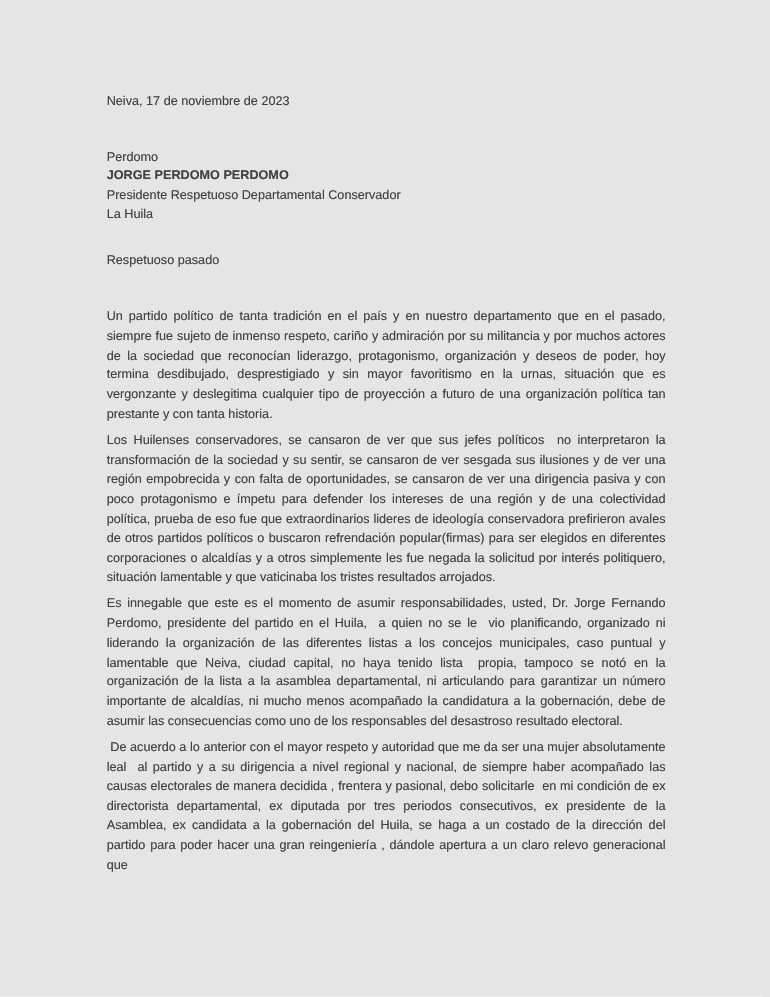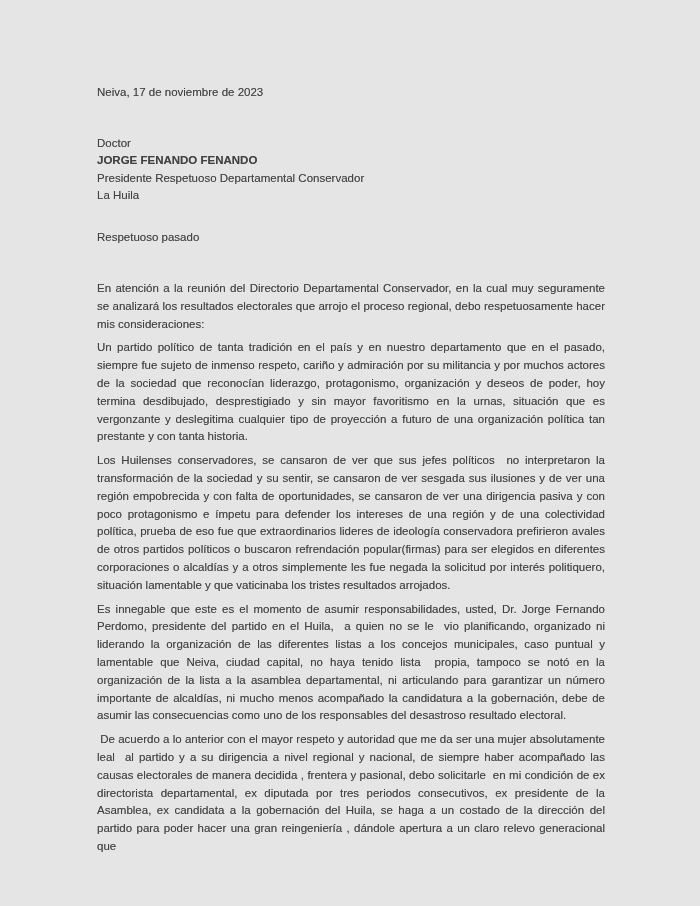--- a/index.html
+++ b/index.html
@@ -53,30 +53,29 @@
 </style>
 </head>
 <body>
 
 <div class="page">
   <div class="content">
 
     <div class="date-line">Neiva, 17 de noviembre de 2023</div>
 
     <div class="recipient">
-      <div>Doctor</div>
-      <div class="recipient-name">JORGE FENANDO FENANDO</div>
+      <div>Perdomo</div>
+      <div class="recipient-name">JORGE PERDOMO PERDOMO</div>
       <div>Presidente Respetuoso Departamental Conservador</div>
       <div>La Huila</div>
     </div>
 
     <div class="greeting">Respetuoso pasado</div>
 
     <div class="letter-body">
-      <p class="para">En atención a la reunión del Directorio Departamental Conservador, en la cual muy seguramente se analizará los resultados electorales que arrojo el proceso regional, debo respetuosamente hacer mis consideraciones:</p>
       <p class="para">Un partido político de tanta tradición en el país y en nuestro departamento que en el pasado, siempre fue sujeto de inmenso respeto, cariño y admiración por su militancia y por muchos actores de la sociedad que reconocían liderazgo, protagonismo, organización y deseos de poder, hoy termina desdibujado, desprestigiado y sin mayor favoritismo en la urnas, situación que es vergonzante y deslegitima cualquier tipo de proyección a futuro de una organización política tan prestante y con tanta historia.</p>
       <p class="para">Los Huilenses conservadores, se cansaron de ver que sus jefes políticos  no interpretaron la transformación de la sociedad y su sentir, se cansaron de ver sesgada sus ilusiones y de ver una región empobrecida y con falta de oportunidades, se cansaron de ver una dirigencia pasiva y con poco protagonismo e ímpetu para defender los intereses de una región y de una colectividad política, prueba de eso fue que extraordinarios lideres de ideología conservadora prefirieron avales de otros partidos políticos o buscaron refrendación popular(firmas) para ser elegidos en diferentes corporaciones o alcaldías y a otros simplemente les fue negada la solicitud por interés politiquero, situación lamentable y que vaticinaba los tristes resultados arrojados.</p>
       <p class="para">Es innegable que este es el momento de asumir responsabilidades, usted, Dr. Jorge Fernando Perdomo, presidente del partido en el Huila,  a quien no se le  vio planificando, organizado ni liderando la organización de las diferentes listas a los concejos municipales, caso puntual y lamentable que Neiva, ciudad capital, no haya tenido lista  propia, tampoco se notó en la organización de la lista a la asamblea departamental, ni articulando para garantizar un número importante de alcaldías, ni mucho menos acompañado la candidatura a la gobernación, debe de asumir las consecuencias como uno de los responsables del desastroso resultado electoral.</p>
       <p class="para"> De acuerdo a lo anterior con el mayor respeto y autoridad que me da ser una mujer absolutamente leal  al partido y a su dirigencia a nivel regional y nacional, de siempre haber acompañado las causas electorales de manera decidida , frentera y pasional, debo solicitarle  en mi condición de ex directorista departamental, ex diputada por tres periodos consecutivos, ex presidente de la Asamblea, ex candidata a la gobernación del Huila, se haga a un costado de la dirección del partido para poder hacer una gran reingeniería , dándole apertura a un claro relevo generacional que</p>
     </div>
 
   </div>
 </div>
 
 </body></html>

